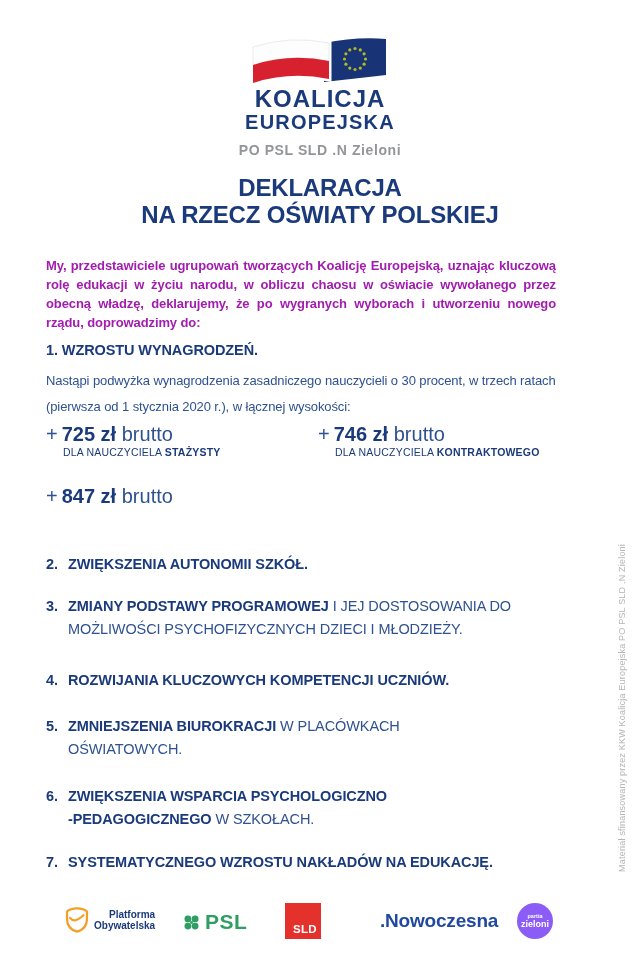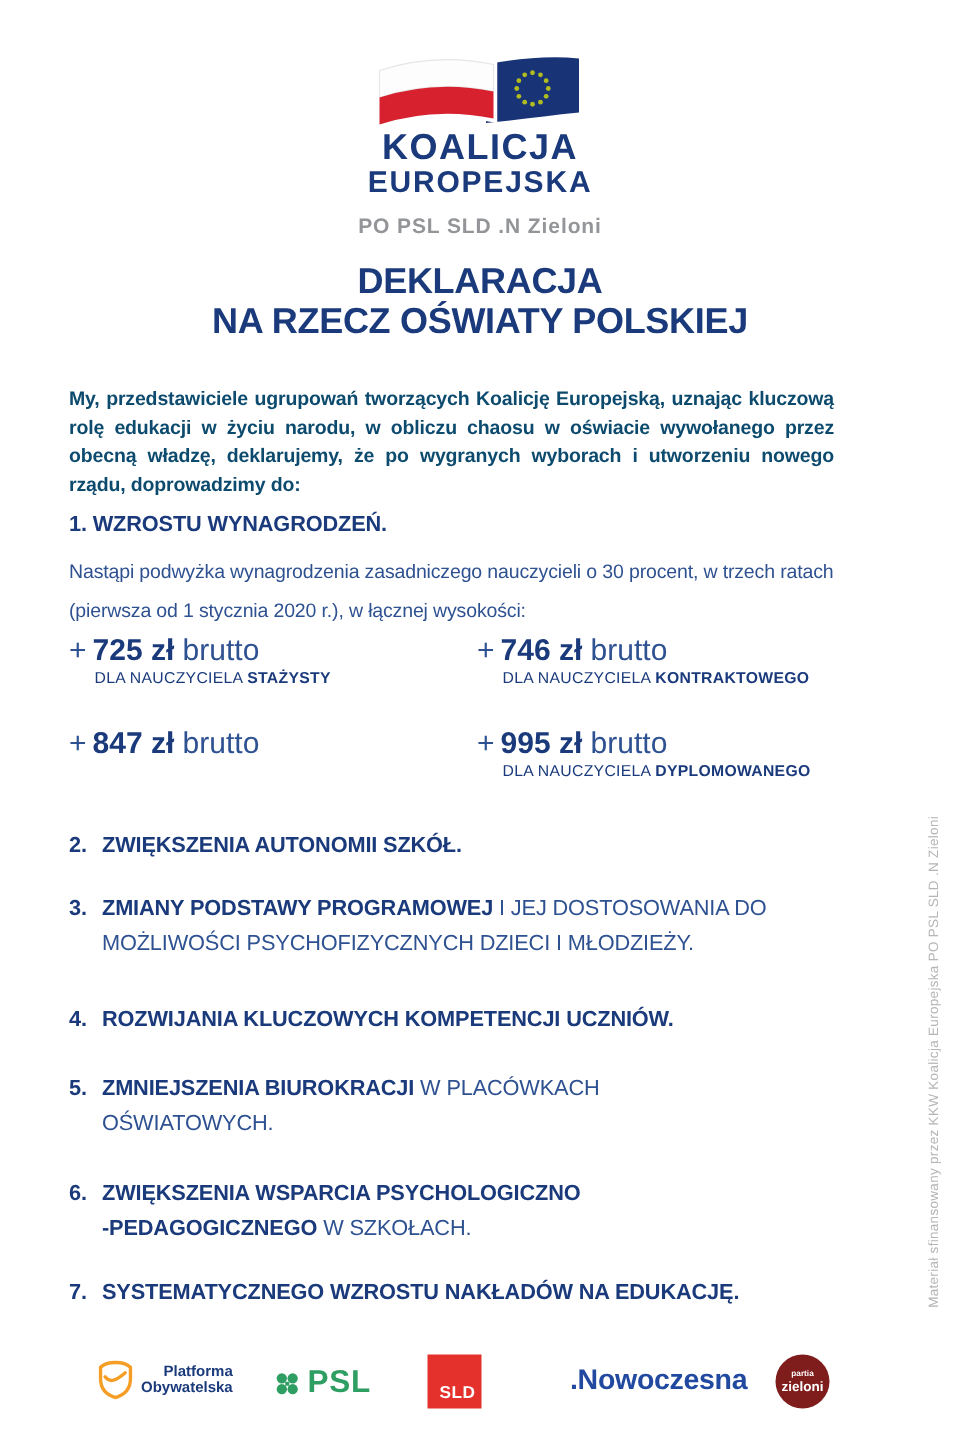--- a/index.html
+++ b/index.html
@@ -13,21 +13,21 @@
   .flags { position:absolute; left:250px; top:34px; width:140px; height:54px; }
   .brand { position:absolute; left:0; top:86px; width:640px; text-align:center; color:#1a3a7c; }
   .brand-line1 { font-size:24px; font-weight:bold; letter-spacing:1px; line-height:26px; }
   .brand-line2 { font-size:20px; font-weight:bold; letter-spacing:1.2px; line-height:21px; }
   .brand-parties { margin-top:9px; font-size:14px; font-weight:bold; color:#939598; letter-spacing:0.6px; }
   
   .doc-title { position:absolute; left:0; top:174px; width:640px; text-align:center;
     color:#1a3a7c; font-weight:bold; font-size:24px; line-height:27px; letter-spacing:-0.2px; }
   
   .intro { position:absolute; left:46px; top:256px; width:510px;
-    color:#0c4a6e; font-weight:bold; font-size:13px; line-height:19px;
+    color:#a21caf; font-weight:bold; font-size:13px; line-height:19px;
     letter-spacing:-0.1px; text-align:justify; }
   
   .point1-heading { position:absolute; left:46px; top:342px; color:#1a3a7c;
     font-weight:bold; font-size:14.5px; letter-spacing:-0.1px; }
   .point1-desc { position:absolute; left:46px; top:368px; width:520px;
     color:#2e5191; font-size:13px; line-height:26px; letter-spacing:-0.1px; white-space:pre-line; }
   
   .raise { position:absolute; width:270px; }
   .raise.r0 { left:46px;  top:422px; }
   .raise.r1 { left:318px; top:422px; }
@@ -51,21 +51,21 @@
   .logo-po { position:absolute; left:64px; top:8px; display:flex; align-items:center; }
   .logo-po-text { margin-left:4px; font-size:10px; line-height:11px; font-weight:bold; color:#1a3a7c;text-align:right; }
   .logo-psl { position:absolute; left:182px; top:12px; display:flex; align-items:center; }
   .logo-psl-text { margin-left:4px; font-size:21px; font-weight:bold; color:#2f9e63; letter-spacing:0.5px; }
   .logo-sld { position:absolute; left:285px; top:5px; width:36px; height:36px; background:#e4312b;
     display:flex; align-items:flex-end;justify-content:center; }
   .logo-sld-text { color:#ffffff; font-weight:bold; font-size:11.5px; padding:0 0 4px 4px; letter-spacing:0.3px; }
   .logo-nowoczesna { position:absolute; left:380px; top:12px; font-size:19px; font-weight:bold;
     color:#2149a0; letter-spacing:-0.2px; }
   .logo-zieloni { position:absolute; left:517px; top:5px; width:36px; height:36px; border-radius:50%;
-    background:#7f1d1d; display:flex; flex-direction:column; align-items:center; justify-content:center;
+    background:#8b5cf6; display:flex; flex-direction:column; align-items:center; justify-content:center;
     color:#ffffff; text-align:center; }
   .logo-zieloni .l1 { font-size:5.5px; font-weight:bold; line-height:6px; }
   .logo-zieloni .l2 { font-size:9px; font-weight:bold; line-height:10px; }
   
   .attribution { position:absolute; right:13px; bottom:88px;
     writing-mode:vertical-rl; transform:rotate(180deg);
     font-size:9px; color:#b5b5b5; letter-spacing:0.2px; }
 </style>
 </head>
 <body>
@@ -117,24 +117,20 @@
     <div class="raise-main"><span class="raise-plus">+</span><span class="raise-amount">725 zł</span> <span>brutto</span></div>
     <div class="raise-sub"><span>DLA NAUCZYCIELA</span> <span class="raise-rank">STAŻYSTY</span></div>
   </div>
   <div class="raise r1">
     <div class="raise-main"><span class="raise-plus">+</span><span class="raise-amount">746 zł</span> <span>brutto</span></div>
     <div class="raise-sub"><span>DLA NAUCZYCIELA</span> <span class="raise-rank">KONTRAKTOWEGO</span></div>
   </div>
   <div class="raise r2">
     <div class="raise-main"><span class="raise-plus">+</span><span class="raise-amount">847 zł</span> <span>brutto</span></div>
   </div>
-  <div class="raise r3">
-    <div class="raise-main"><span class="raise-plus">+</span><span class="raise-amount">995 zł</span> <span>brutto</span></div>
-    <div class="raise-sub"><span>DLA NAUCZYCIELA</span> <span class="raise-rank">DYPLOMOWANEGO</span></div>
-  </div>
 
   <div class="point p2"><span class="point-num">2.</span><span class="point-bold">ZWIĘKSZENIA AUTONOMII SZKÓŁ.</span><span class="point-reg"></span></div>
   <div class="point p3"><span class="point-num">3.</span><span class="point-bold">ZMIANY PODSTAWY PROGRAMOWEJ</span><span class="point-reg"> I JEJ DOSTOSOWANIA DO
 MOŻLIWOŚCI PSYCHOFIZYCZNYCH DZIECI I MŁODZIEŻY.</span></div>
   <div class="point p4"><span class="point-num">4.</span><span class="point-bold">ROZWIJANIA KLUCZOWYCH KOMPETENCJI UCZNIÓW.</span><span class="point-reg"></span></div>
   <div class="point p5"><span class="point-num">5.</span><span class="point-bold">ZMNIEJSZENIA BIUROKRACJI</span><span class="point-reg"> W PLACÓWKACH
 OŚWIATOWYCH.</span></div>
   <div class="point p6"><span class="point-num">6.</span><span class="point-bold">ZWIĘKSZENIA WSPARCIA PSYCHOLOGICZNO
 -PEDAGOGICZNEGO</span><span class="point-reg"> W SZKOŁACH.</span></div>
   <div class="point p7"><span class="point-num">7.</span><span class="point-bold">SYSTEMATYCZNEGO WZROSTU NAKŁADÓW NA EDUKACJĘ.</span><span class="point-reg"></span></div>

